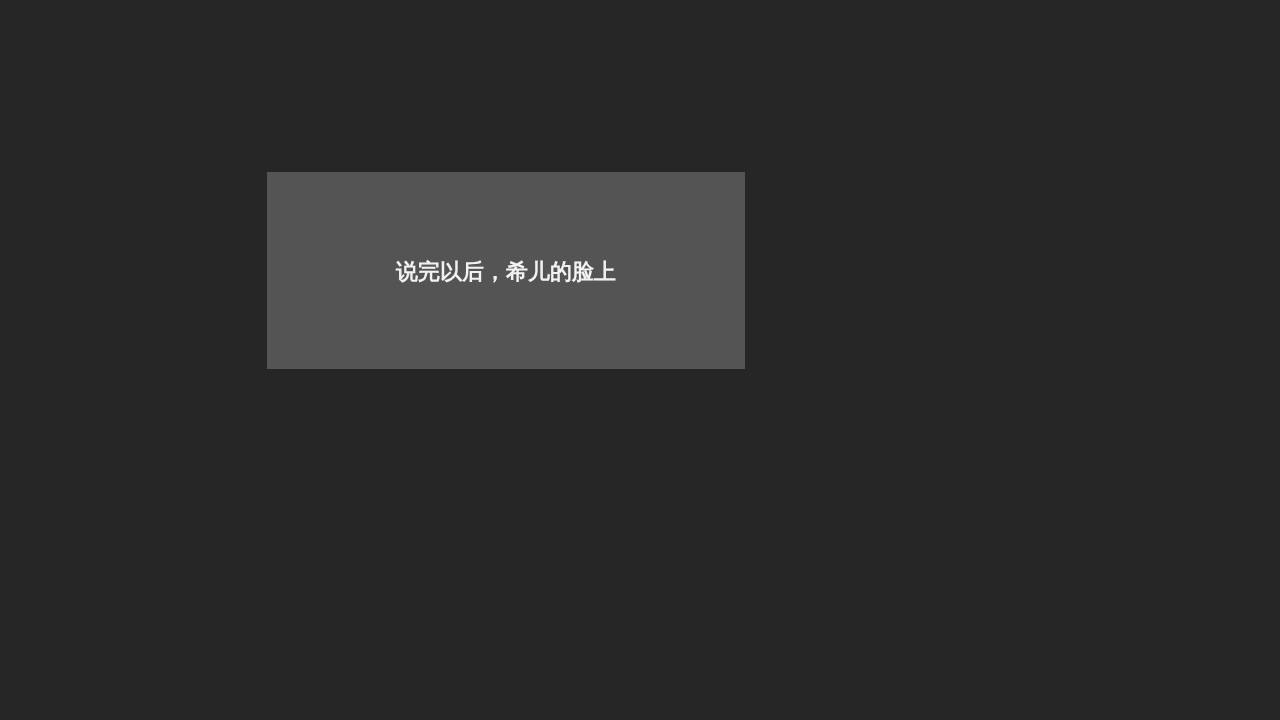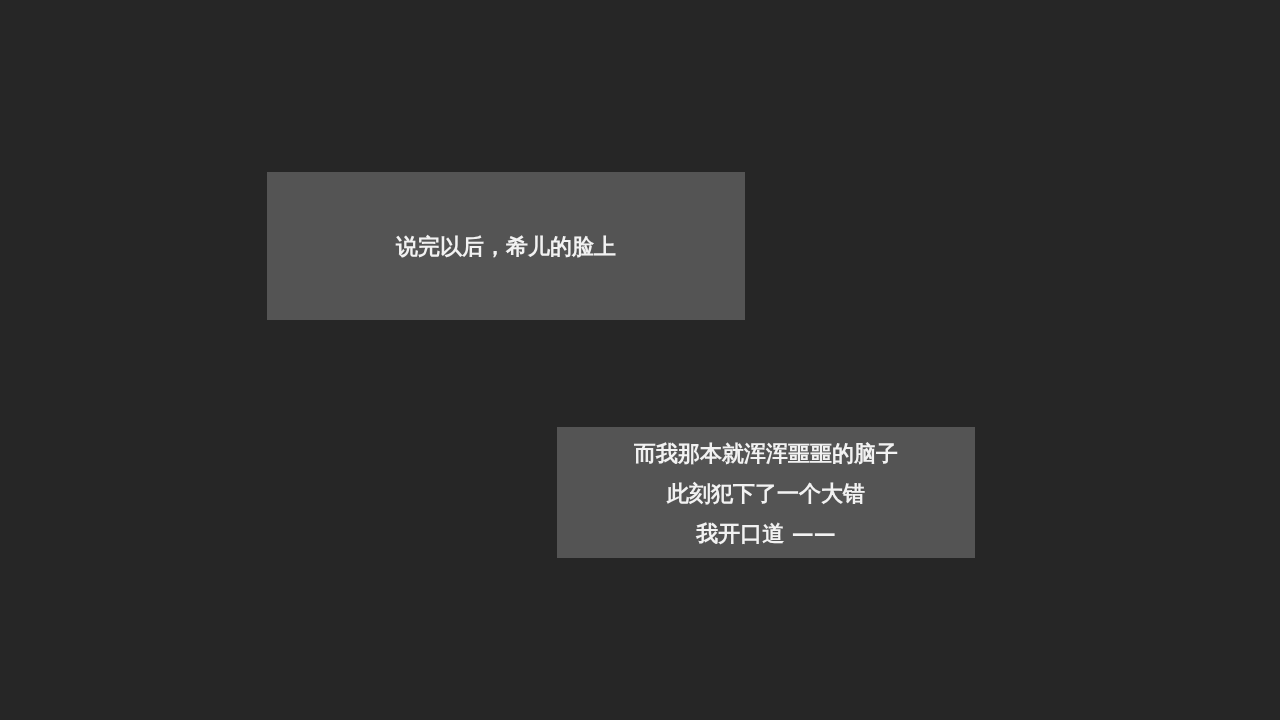--- a/index.html
+++ b/index.html
@@ -22,21 +22,21 @@
       display: flex;
       flex-direction: column;
       align-items: center;
       justify-content: center;
       box-sizing: border-box;
     }
     .caption-box.box-1 {
       left: 267px;
       top: 172px;
       width: 478px;
-      height: 148px;
+      height: 197px;
     }
     .caption-box.box-2 {
       left: 557px;
       top: 427px;
       width: 418px;
       height: 131px;
     }
     .caption-line {
       font-family: "DejaVu Serif", "Liberation Serif", serif;
       font-weight: bold;
@@ -51,19 +51,14 @@
   </style>
 </head>
 <body>
 
 <div class="stage">
 
   <div class="caption-box box-1">
     <div class="caption-line">说完以后，希儿的脸上</div>
   </div>
 
-  <div class="caption-box box-2">
-    <div class="caption-line">而我那本就浑浑噩噩的脑子</div>
-    <div class="caption-line">此刻犯下了一个大错</div>
-    <div class="caption-line">我开口道 ——</div>
-  </div>
 
 </div>
 
 </body></html>

